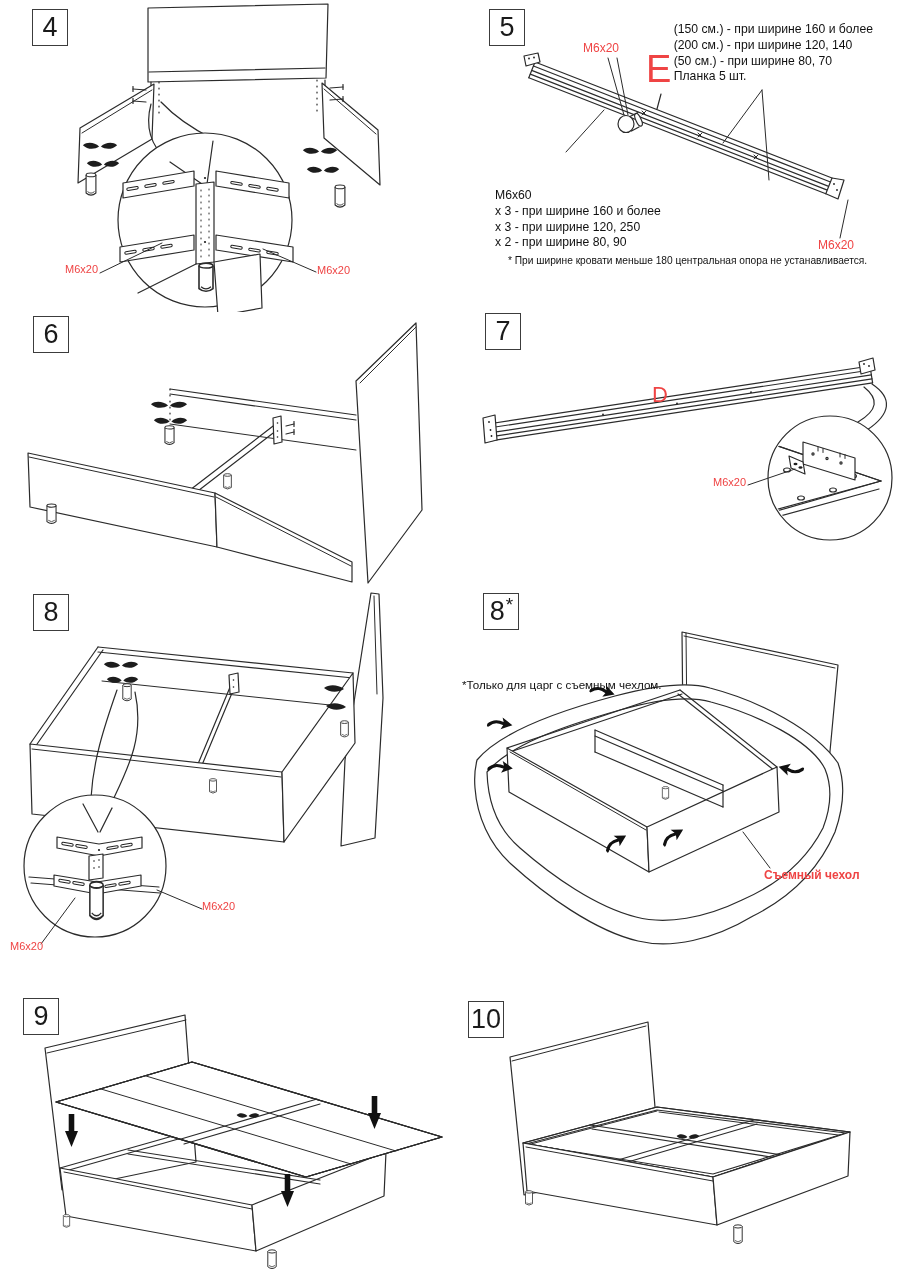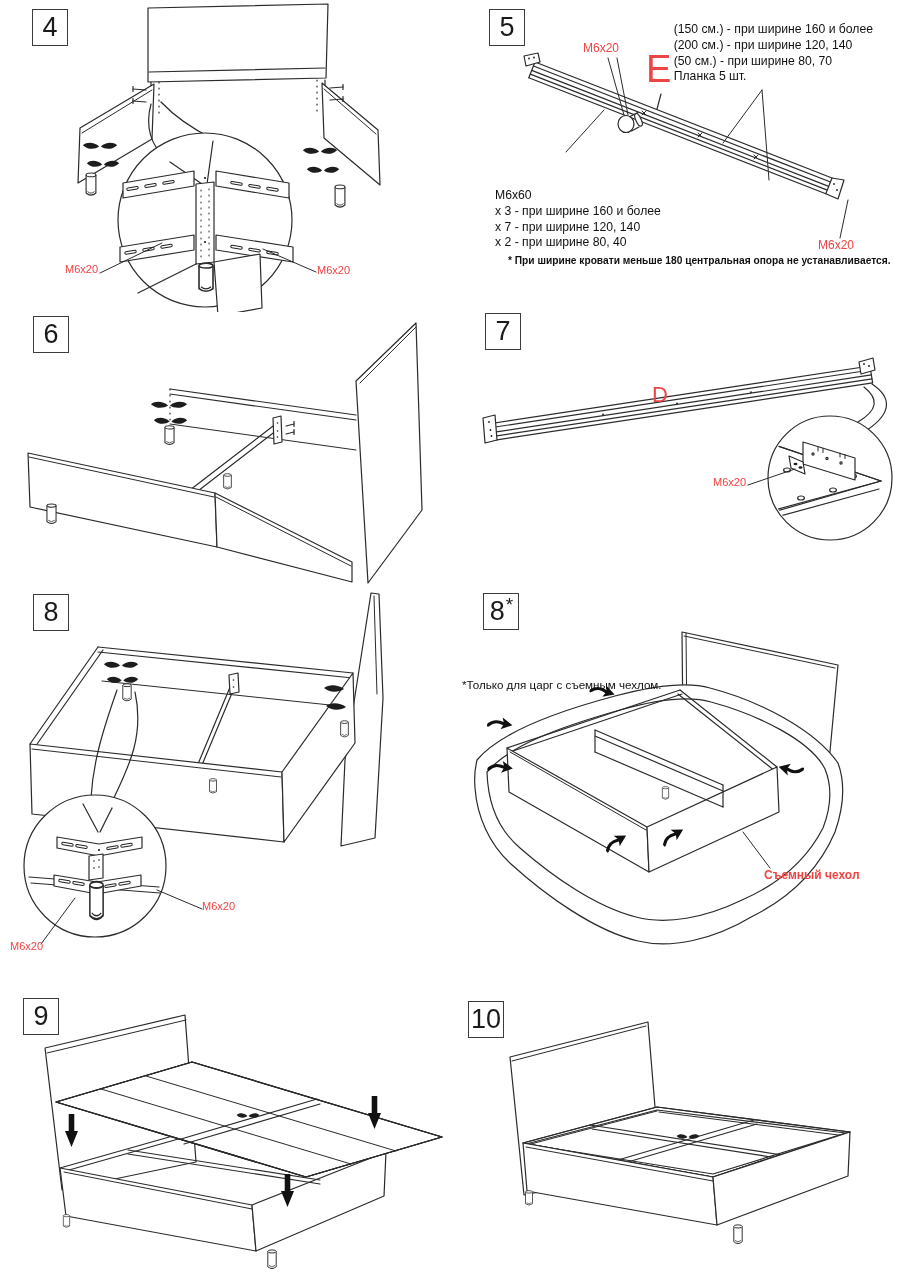--- a/index.html
+++ b/index.html
@@ -7,21 +7,21 @@
   .panel{position:absolute;}
   .numbox{position:absolute;width:34px;height:35px;border:1.6px solid #3c3c3c;background:#fff;
           display:flex;align-items:center;justify-content:center;font-size:27px;color:#1a1a1a;z-index:5;}
   .numbox .star{font-size:19px;position:relative;top:-7px;left:1px;}
   .lbl{position:absolute;white-space:nowrap;font-size:11px;color:#ef4444;z-index:4;}
   .lbl.big{font-size:38px;font-weight:400;letter-spacing:1px;}
   .lbl.mid{font-size:22px;}
   .lbl.bold{font-weight:bold;font-size:12px;}
   .txtblock{position:absolute;font-size:12.2px;line-height:15.8px;color:#111;white-space:nowrap;z-index:4;}
   .txtblock.right{}
-  .foot{position:absolute;font-size:10.2px;font-weight:700;white-space:nowrap;z-index:4;}
+  .foot{position:absolute;font-size:10.2px;font-weight:400;white-space:nowrap;z-index:4;}
   .note{position:absolute;font-size:11.6px;white-space:nowrap;z-index:4;}
   svg.art{position:absolute;left:0;top:0;z-index:1;}
   svg.art line, svg.art path, svg.art polygon, svg.art polyline, svg.art circle, svg.art ellipse{
       stroke:#2b2b2b;stroke-width:1.2;fill:none;stroke-linejoin:round;stroke-linecap:round;}
   svg.art .wf{fill:#ffffff;}
   svg.art .dk{fill:#1d1d1d;stroke:none;}
   svg.art .slotD{stroke:#222;stroke-width:3.4;}
   svg.art .slotW{stroke:#fff;stroke-width:1.4;}
   svg.art .thin{stroke-width:1;}
   svg.art .dots{stroke-dasharray:1 5;}
@@ -156,22 +156,22 @@
   <div class="lbl big" style="left:166px;top:48px;">E</div>
   <div class="txtblock right" style="right:27px;top:22px;">
     <div>(150 см.) - при ширине 160 и более</div>
     <div>(200 см.) - при ширине 120, 140</div>
     <div>(50 см.) - при ширине 80, 70</div>
     <div>Планка 5 шт.</div>
   </div>
   <div class="txtblock" style="left:15px;top:148px;margin-top:40px;">
     <div>M6x60</div>
     <div>x 3 - при ширине 160 и более</div>
-    <div>x 7 - при ширине 120, 140</div>
-    <div>x 2 - при ширине 80, 40</div>
+    <div>x 3 - при ширине 120, 250</div>
+    <div>x 2 - при ширине 80, 90</div>
   </div>
   <div class="lbl" style="left:338px;top:238px;font-size:12px;">M6x20</div>
   <div class="foot" style="left:28px;top:255px;">* При ширине кровати меньше 180 центральная опора не устанавливается.</div>
 </div>
 
 <div class="panel" style="left:20px;top:313px;width:440px;height:287px;">
   <div class="numbox" style="left:13px;top:3px;">
     <span>6</span>
   </div>
   <svg class="art" width="440" height="287" viewBox="0 0 440 287">

